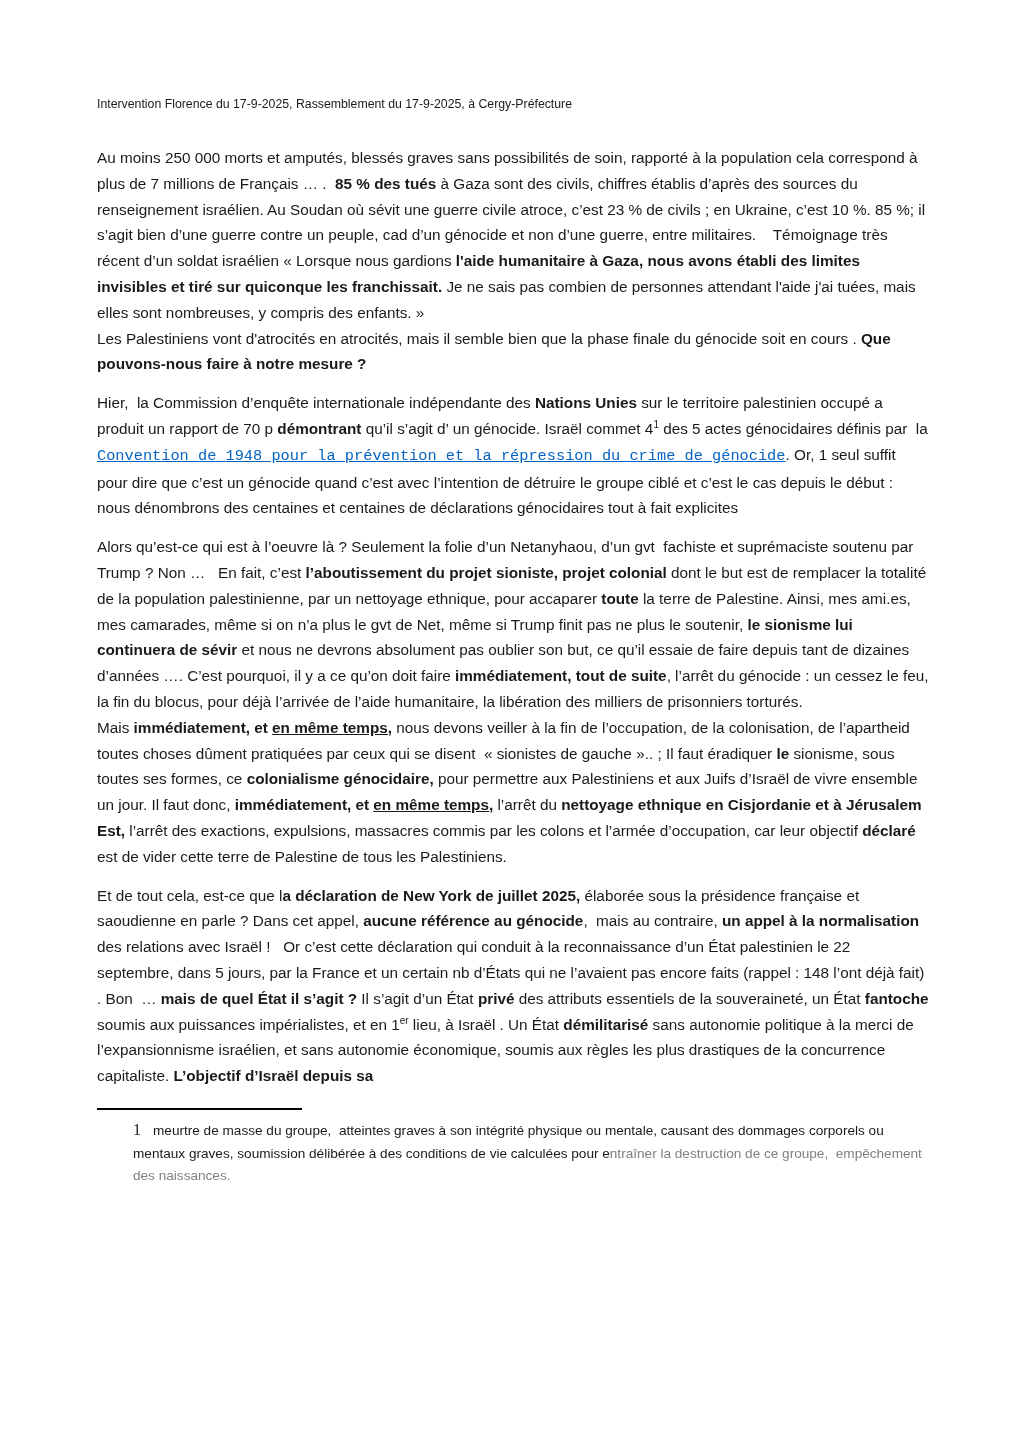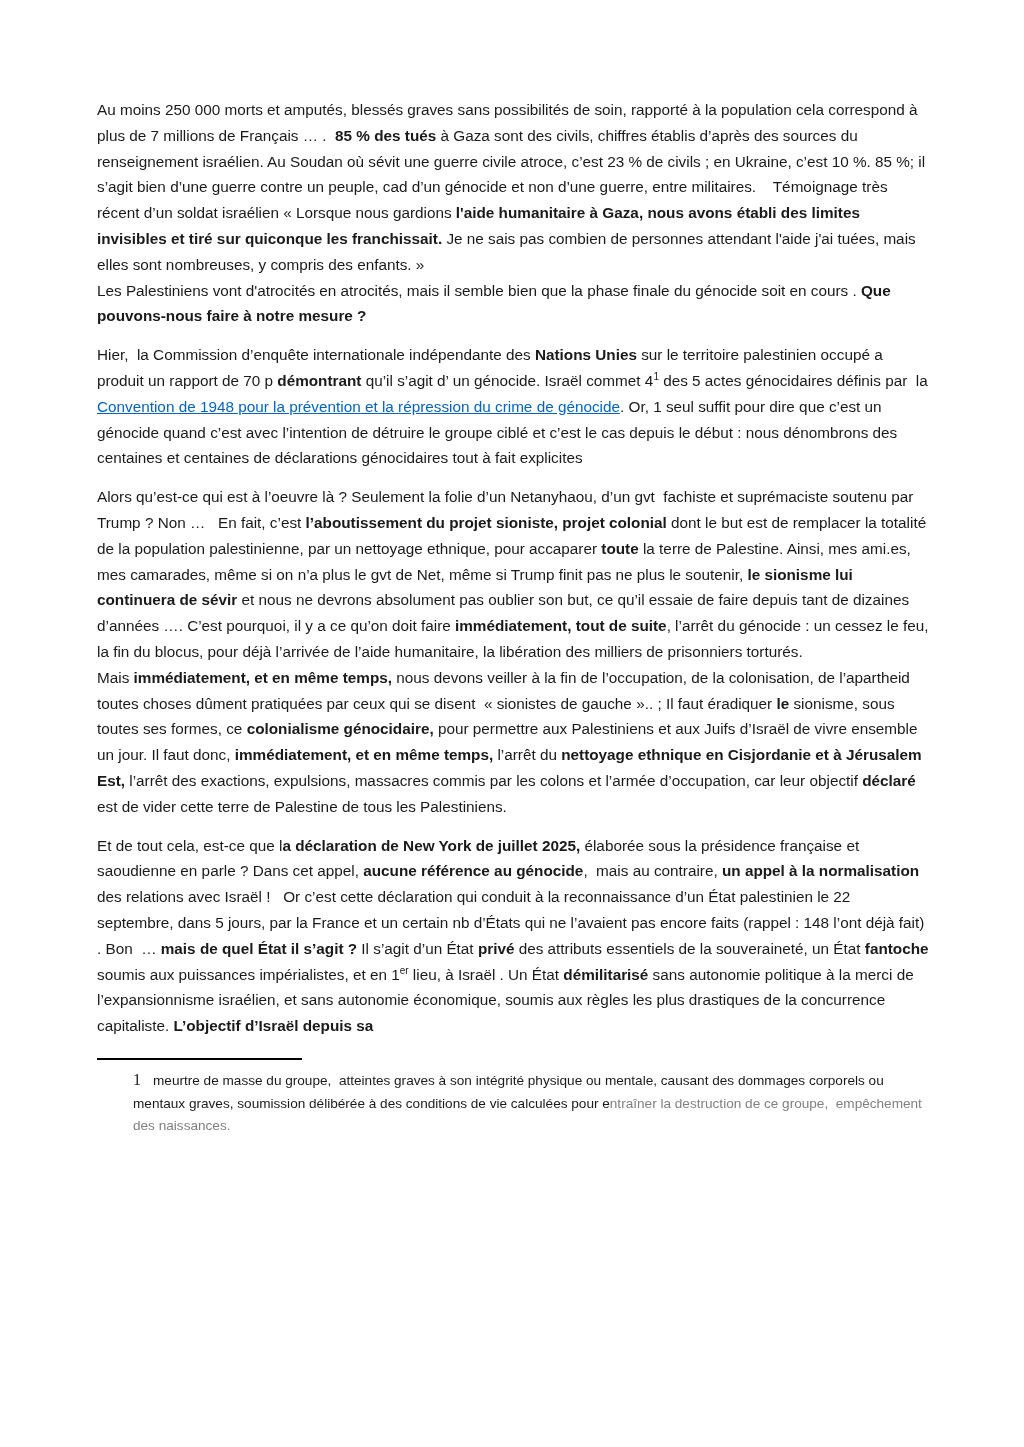--- a/index.html
+++ b/index.html
@@ -24,25 +24,26 @@
   }
   .paragraph {
     font-size: 15.3px;
     line-height: 25.8px;
     white-space: pre-wrap;
     margin-bottom: 13px;
     text-align: left;
   }
   #doc-content .paragraph:first-child { }
   .b { font-weight: bold; }
-  .u { }
+  .u { text-decoration: underline; }
   a.link {
     color: var(--link-color, #0563C1);
     text-decoration: underline;
     cursor: pointer;
+    font-family: Liberation Mono, monospace;
   }
   sup {
     font-size: 10px;
     vertical-align: super;
     line-height: 0;
   }
   .footnote-sep {
     width: 205px;
     border-top: 2px solid #000000;
     margin-top: 19px;
@@ -58,20 +59,21 @@
   .footnote-marker {
     font-family: "Liberation Serif", "DejaVu Serif", serif;
     font-size: 16px;
     padding-right: 12px;
   }
 </style>
 </head>
 <body style="color: rgb(26, 26, 26); background: rgb(255, 255, 255);">
 
 <div class="page">
+  <p class="doc-header">Intervention Florence du 17-9-2025, Rassemblement du 17-9-2025, à Cergy-Préfecture</p>
 
   <div id="doc-content">
       <p class="paragraph"><span>Au moins 250 000 morts et amputés, blessés graves sans possibilités de soin, rapporté à la population cela correspond à plus de 7 millions de Français … .  </span><span class="b">85 % des tués</span><span> à Gaza sont des civils, chiffres établis d’après des sources du renseignement israélien. Au Soudan où sévit une guerre civile atroce, c’est 23 % de civils ; en Ukraine, c’est 10 %. 85 %; il s’agit bien d’une guerre contre un peuple, cad d’un génocide et non d’une guerre, entre militaires.    Témoignage très récent d’un soldat israélien «&nbsp;Lorsque nous gardions </span><span class="b">l'aide humanitaire à Gaza, nous avons établi des limites invisibles et tiré sur quiconque les franchissait.</span><span> Je ne sais pas combien de personnes attendant l'aide j'ai tuées, mais elles sont nombreuses, y compris des enfants.&nbsp;»
 Les Palestiniens vont d'atrocités en atrocités, mais il semble bien que la phase finale du génocide soit en cours . </span><span class="b">Que pouvons-nous faire à notre mesure&nbsp;?</span></p>
       <p class="paragraph"><span>Hier,  la Commission d’enquête internationale indépendante des </span><span class="b">Nations Unies</span><span> sur le territoire palestinien occupé a produit un rapport de 70 p </span><span class="b">démontrant</span><span> qu’il s’agit d’ un génocide. Israël commet 4</span><sup>1</sup><span> des 5 actes génocidaires définis par  la </span><a href="#" class="link">Convention de 1948 pour la prévention et la répression du crime de génocide</a><span>. Or, 1 seul suffit pour dire que c’est un génocide quand c’est avec l’intention de détruire le groupe ciblé et c’est le cas depuis le début : nous dénombrons des centaines et centaines de déclarations génocidaires tout à fait explicites</span></p>
       <p class="paragraph"><span>Alors qu’est-ce qui est à l’oeuvre là ? Seulement la folie d’un Netanyhaou, d’un gvt  fachiste et suprémaciste soutenu par Trump ? Non …   En fait, c’est </span><span class="b">l’aboutissement du projet sioniste, projet colonial</span><span> dont le but est de remplacer la totalité de la population palestinienne, par un nettoyage ethnique, pour accaparer </span><span class="b">toute</span><span> la terre de Palestine. Ainsi, mes ami.es, mes camarades, même si on n’a plus le gvt de Net, même si Trump finit pas ne plus le soutenir, </span><span class="b">le sionisme lui continuera de sévir</span><span> et nous ne devrons absolument pas oublier son but, ce qu’il essaie de faire depuis tant de dizaines d’années …. C’est pourquoi, il y a ce qu’on doit faire </span><span class="b">immédiatement, tout de suite</span><span>, l’arrêt du génocide : un cessez le feu, la fin du blocus, pour déjà l’arrivée de l’aide humanitaire, la libération des milliers de prisonniers torturés.
 Mais </span><span class="b">immédiatement, et </span><span class="b u">en même temps,</span><span> nous devons veiller à la fin de l’occupation, de la colonisation, de l’apartheid toutes choses dûment pratiquées par ceux qui se disent  «&nbsp;sionistes de gauche&nbsp;».. ; Il faut éradiquer </span><span class="b">le</span><span> sionisme, sous toutes ses formes, ce </span><span class="b">colonialisme génocidaire,</span><span> pour permettre aux Palestiniens et aux Juifs d’Israël de vivre ensemble un jour. Il faut donc, </span><span class="b">immédiatement, et </span><span class="b u">en même temps,</span><span> l’arrêt du </span><span class="b">nettoyage ethnique en Cisjordanie et à Jérusalem Est,</span><span> l’arrêt des exactions, expulsions, massacres commis par les colons et l’armée d’occupation, car leur objectif </span><span class="b">déclaré</span><span> est de vider cette terre de Palestine de tous les Palestiniens.</span></p>
       <p class="paragraph"><span>Et de tout cela, est-ce que l</span><span class="b">a déclaration de New York de juillet 2025,</span><span> élaborée sous la présidence française et saoudienne en parle ? Dans cet appel, </span><span class="b">aucune référence au génocide</span><span>,  mais au contraire, </span><span class="b">un appel à la normalisation</span><span> des relations avec Israël&nbsp;!   Or c’est cette déclaration qui conduit à la reconnaissance d’un État palestinien le 22 septembre, dans 5 jours, par la France et un certain nb d’États qui ne l’avaient pas encore faits (rappel : 148 l’ont déjà fait) . Bon  … </span><span class="b">mais de quel État il s’agit&nbsp;?</span><span> Il s’agit d’un État </span><span class="b">privé</span><span> des attributs essentiels de la souveraineté, un État </span><span class="b">fantoche</span><span> soumis aux puissances impérialistes, et en 1</span><sup>er</sup><span> lieu, à Israël . Un État </span><span class="b">démilitarisé</span><span> sans autonomie politique à la merci de l’expansionnisme israélien, et sans autonomie économique, soumis aux règles les plus drastiques de la concurrence capitaliste. </span><span class="b">L’objectif d’Israël depuis sa</span></p>
     </div>
 

